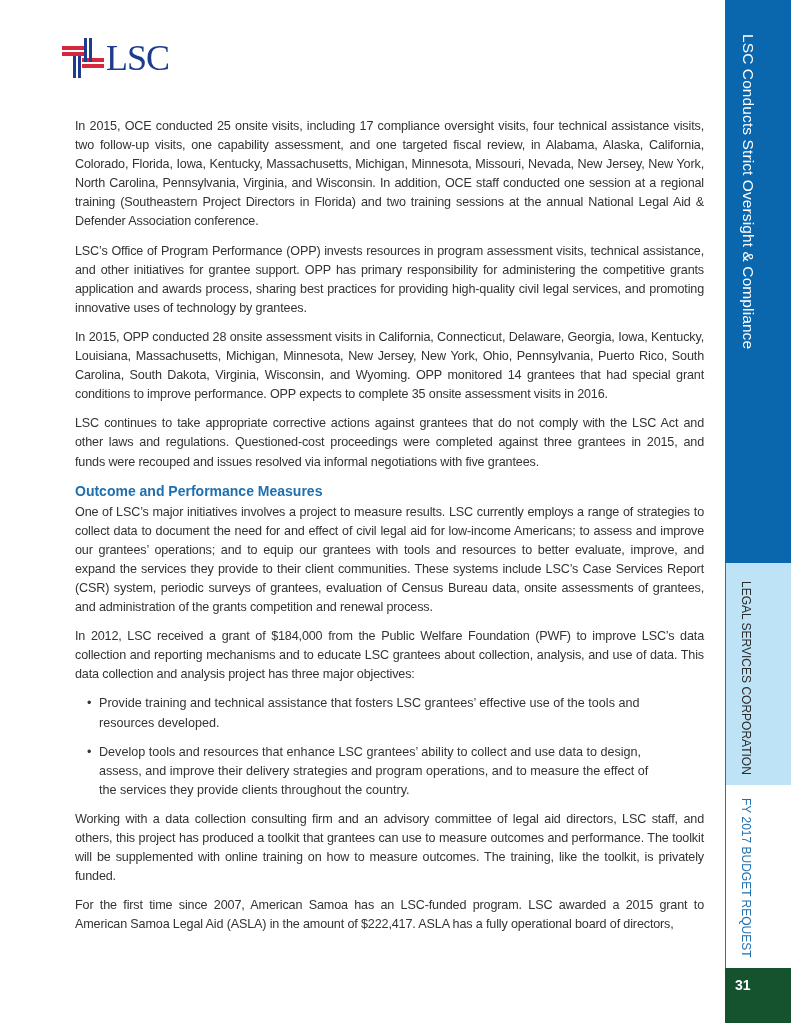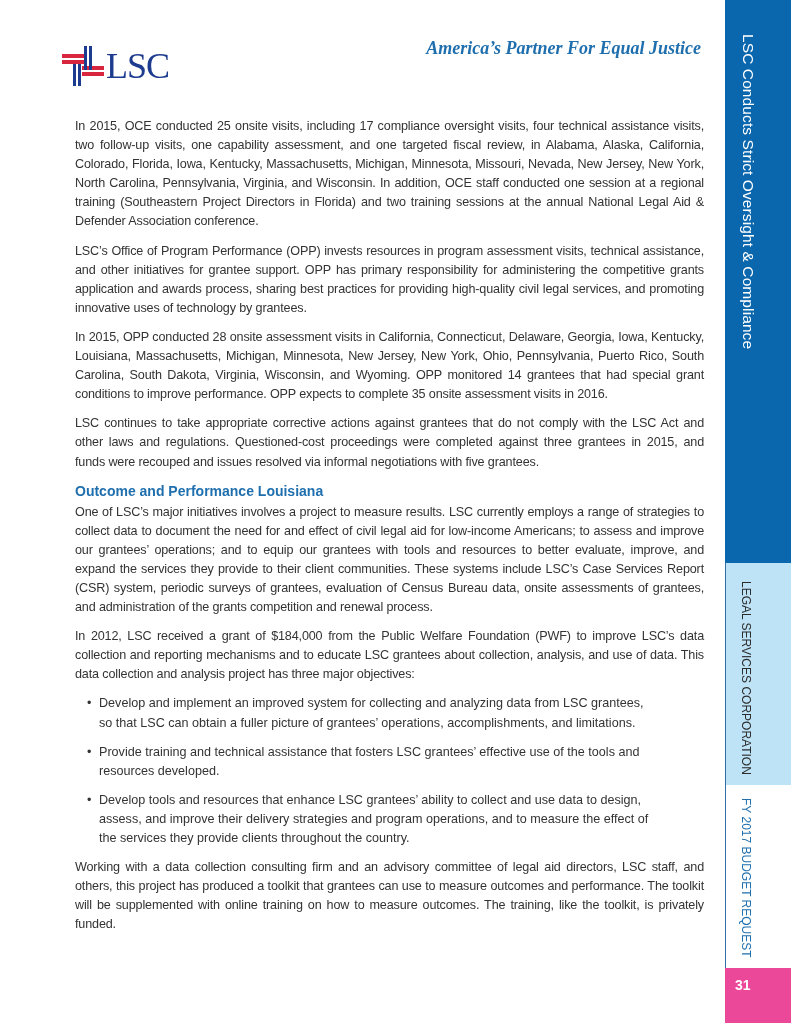--- a/index.html
+++ b/index.html
@@ -17,21 +17,21 @@
     }
     .page {
       position: absolute;
       left: 0; top: 0;
       width: 791px; height: 1023px;
     }
     
     .logo {
       position: absolute;
       left: 62px;
-      top: 46px;
+      top: 38px;
       width: 110px;
       height: 40px;
     }
     .logo-mark {
       position: absolute;
       left: 0; top: 0;
       width: 42px; height: 40px;
     }
     .logo-text {
       position: absolute;
@@ -125,21 +125,21 @@
     .sb-white {
       top: 785px;
       height: 183px;
       background: #ffffff;
       border-left: 1px solid #2d6fa6;
       box-sizing: border-box;
     }
     .sb-black {
       top: 968px;
       height: 55px;
-      background: #ec4899;
+      background: #14532d;
     }
     .vtext {
       position: absolute;
       writing-mode: vertical-rl;
       white-space: nowrap;
     }
     .vtext-title {
       left: 14px;
       top: 34px;
       color: #ffffff;
@@ -184,38 +184,37 @@
 
       <rect x="22" y="0" width="3" height="24" fill="#1d3c8f"></rect>
       <rect x="27" y="0" width="3" height="24" fill="#1d3c8f"></rect>
 
       <rect x="11" y="18" width="3" height="22" fill="#1d3c8f"></rect>
       <rect x="16" y="18" width="3" height="22" fill="#1d3c8f"></rect>
     </svg>
     <span class="logo-text">LSC</span>
   </div>
 
-  <div class="tagline">America’s Partner For Equal Justice</div>
 
   <div class="content">
     <p>In 2015, OCE conducted 25 onsite visits, including 17 compliance oversight visits, four technical assistance visits, two follow-up visits, one capability assessment, and one targeted fiscal review, in Alabama, Alaska, California, Colorado, Florida, Iowa, Kentucky, Massachusetts, Michigan, Minnesota, Missouri, Nevada, New Jersey, New York, North Carolina, Pennsylvania, Virginia, and Wisconsin. In addition, OCE staff conducted one session at a regional training (Southeastern Project Directors in Florida) and two training sessions at the annual National Legal Aid &amp; Defender Association conference.</p>
     <p>LSC’s Office of Program Performance (OPP) invests resources in program assessment visits, technical assistance, and other initiatives for grantee support. OPP has primary responsibility for administering the competitive grants application and awards process, sharing best practices for providing high-quality civil legal services, and promoting innovative uses of technology by grantees.</p>
     <p>In 2015, OPP conducted 28 onsite assessment visits in California, Connecticut, Delaware, Georgia, Iowa, Kentucky, Louisiana, Massachusetts, Michigan, Minnesota, New Jersey, New York, Ohio, Pennsylvania, Puerto Rico, South Carolina, South Dakota, Virginia, Wisconsin, and Wyoming. OPP monitored 14 grantees that had special grant conditions to improve performance. OPP expects to complete 35 onsite assessment visits in 2016.</p>
     <p>LSC continues to take appropriate corrective actions against grantees that do not comply with the LSC Act and other laws and regulations. Questioned-cost proceedings were completed against three grantees in 2015, and funds were recouped and issues resolved via informal negotiations with five grantees.</p>
 
-    <h2>Outcome and Performance Louisiana</h2>
+    <h2>Outcome and Performance Measures</h2>
     <p>One of LSC’s major initiatives involves a project to measure results. LSC currently employs a range of strategies to collect data to document the need for and effect of civil legal aid for low-income Americans; to assess and improve our grantees’ operations; and to equip our grantees with tools and resources to better evaluate, improve, and expand the services they provide to their client communities. These systems include LSC’s Case Services Report (CSR) system, periodic surveys of grantees, evaluation of Census Bureau data, onsite assessments of grantees, and administration of the grants competition and renewal process.</p>
     <p>In 2012, LSC received a grant of $184,000 from the Public Welfare Foundation (PWF) to improve LSC’s data collection and reporting mechanisms and to educate LSC grantees about collection, analysis, and use of data. This data collection and analysis project has three major objectives:</p>
     <ul>
-      <li>Develop and implement an improved system for collecting and analyzing data from LSC grantees, so that LSC can obtain a fuller picture of grantees’ operations, accomplishments, and limitations.</li>
       <li>Provide training and technical assistance that fosters LSC grantees’ effective use of the tools and resources developed.</li>
       <li>Develop tools and resources that enhance LSC grantees’ ability to collect and use data to design, assess, and improve their delivery strategies and program operations, and to measure the effect of the services they provide clients throughout the country.</li>
     </ul>
     <p>Working with a data collection consulting firm and an advisory committee of legal aid directors, LSC staff, and others, this project has produced a toolkit that grantees can use to measure outcomes and performance. The toolkit will be supplemented with online training on how to measure outcomes. The training, like the toolkit, is privately funded.</p>
 
+    <p>For the first time since 2007, American Samoa has an LSC-funded program. LSC awarded a 2015 grant to American Samoa Legal Aid (ASLA) in the amount of $222,417. ASLA has a fully operational board of directors,</p>
   </div>
 
   <div class="sidebar">
     <div class="sb-section sb-dark">
       <span class="vtext vtext-title">LSC Conducts Strict Oversight &amp; Compliance</span>
     </div>
     <div class="sb-section sb-light">
       <span class="vtext vtext-org">LEGAL SERVICES CORPORATION</span>
     </div>
     <div class="sb-section sb-white">

